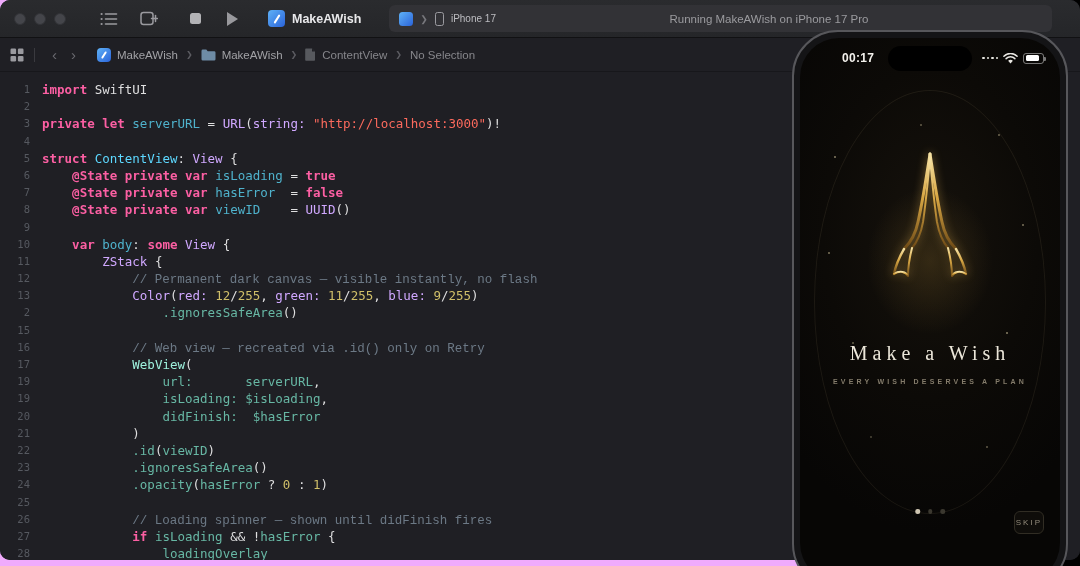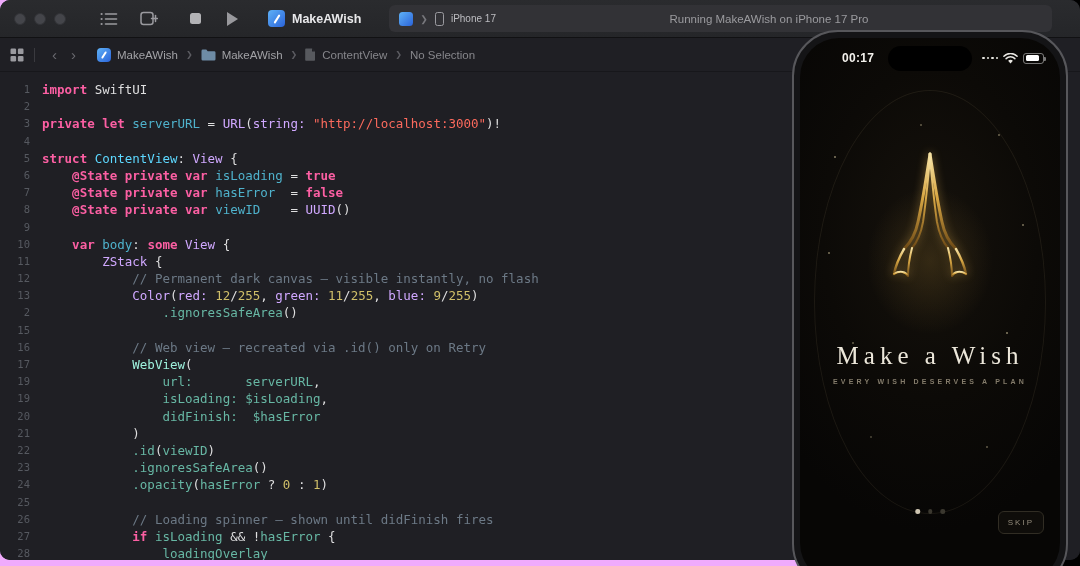--- a/index.html
+++ b/index.html
@@ -43,46 +43,46 @@
   .ln { width:42px; flex:none; text-align:right; padding-right:12px; color:#565960; font-size:10.5px; }
   .ct { white-space:pre; }
   .tk-k { color:var(--syn-k); font-weight:700; }
   .tk-t { color:var(--syn-t);text-align:right; }
   .tk-y { color:var(--syn-y); }
   .tk-d { color:var(--syn-d); }
   .tk-p { color:var(--syn-p); }
   .tk-f { color:var(--syn-f);margin-top:33px; }
   .tk-s { color:var(--syn-s); }
   .tk-n { color:var(--syn-n); }
-  .tk-c { color:var(--syn-c); }
+  .tk-c { color:var(--syn-c);font-family:Liberation Mono, monospace; }
   .tk-w { color:var(--syn-w); }
 
   
   .phone { position:absolute; left:792px; top:30px; width:276px; height:560px; background:#141416; border:2px solid #57575b; border-radius:46px; padding:6px; }
   .screen { position:relative; width:100%; height:100%; border-radius:39px; overflow:hidden;
             background:radial-gradient(ellipse 75% 55% at 50% 36%, #16120c 0%, #0c0a07 55%, #070605 100%); }
   .island { position:absolute; top:8px; left:50%; transform:translateX(-50%); width:84px; height:25px; background:#000; border-radius:14px; }
   .sbar { position:absolute; top:13px; left:0; right:0; display:flex; justify-content:space-between; align-items:center; padding:0 16px 0 42px; color:#f3f1ec; }
   .time { font-size:12px; font-weight:700; letter-spacing:0.3px; }
   .sicons { display:flex; align-items:center; gap:5px; }
   .sigdots { display:flex; gap:2px; align-items:flex-end; }
   .sigdots b { width:2.5px; height:2.5px; border-radius:50%; background:#e9e7e2; }
   .batt { position:relative; width:21px; height:11px; border:1px solid rgba(255,255,255,0.45); border-radius:3px; }
   .batt i { position:absolute; left:1.5px; top:1.5px; bottom:1.5px; width:13px; background:#fff; border-radius:1.5px; }
   .batt u { position:absolute; right:-3px; top:3px; width:1.8px; height:4px; background:rgba(255,255,255,0.45); border-radius:0 1px 1px 0; }
 
   .ring { position:absolute; left:50%; top:52px; transform:translateX(-50%); width:232px; height:424px; border:1px solid rgba(216,194,146,0.09); border-radius:50%; }
   .handglow { position:absolute; left:50%; top:118px; transform:translateX(-50%); width:180px; height:210px; background:radial-gradient(closest-side, rgba(217,168,66,0.16), rgba(217,168,66,0) 70%); }
   .hands { position:absolute; left:50%; top:108px; transform:translateX(-50%); filter:drop-shadow(0 0 5px rgba(232,184,86,0.45)); }
-  .apptitle { position:absolute; top:304px; left:0; right:0; text-align:center; font-family:"Liberation Serif","DejaVu Serif",serif; font-size:25px; letter-spacing:5px; color:#ece7da; }
+  .apptitle { position:absolute; top:304px; left:0; right:0; text-align:center; font-family:"Liberation Serif","DejaVu Serif",serif; font-size:20px; letter-spacing:5px; color:#ece7da; }
   .appsub { position:absolute; top:340px; left:0; right:0; text-align:center; font-size:7px; letter-spacing:3.2px; color:#847c6b; font-weight:700; }
   .pagedots { position:absolute; top:471px; left:50%; transform:translateX(-50%); display:flex; gap:8px; }
   .pagedots b { width:4.5px; height:4.5px; border-radius:50%; background:#3b382f; }
   .pagedots b.on { background:#cfc6b2; }
-  .skip { position:absolute; right:16px; top:473px; background:rgba(22,19,14,0.6); border:1px solid #312d24; border-radius:6px; color:#948c7c; font-family:"Liberation Sans",sans-serif; font-size:8px; letter-spacing:2px; padding:6px 9px; cursor:pointer; }
+  .skip { position:absolute; right:16px; top:473px; background:rgba(22,19,14,0.6); border:1px solid #312d24; border-radius:6px; color:#948c7c; font-family:"Liberation Sans",sans-serif; font-size:8px; letter-spacing:2px; padding:6px 1px; cursor:pointer; }
   .star { position:absolute; border-radius:50%; background:#e9dcae; }
 </style>
 </head>
 <body>
 
 <div class="desktop">
 
   <div class="xcode">
 
     <div class="toolbar">

